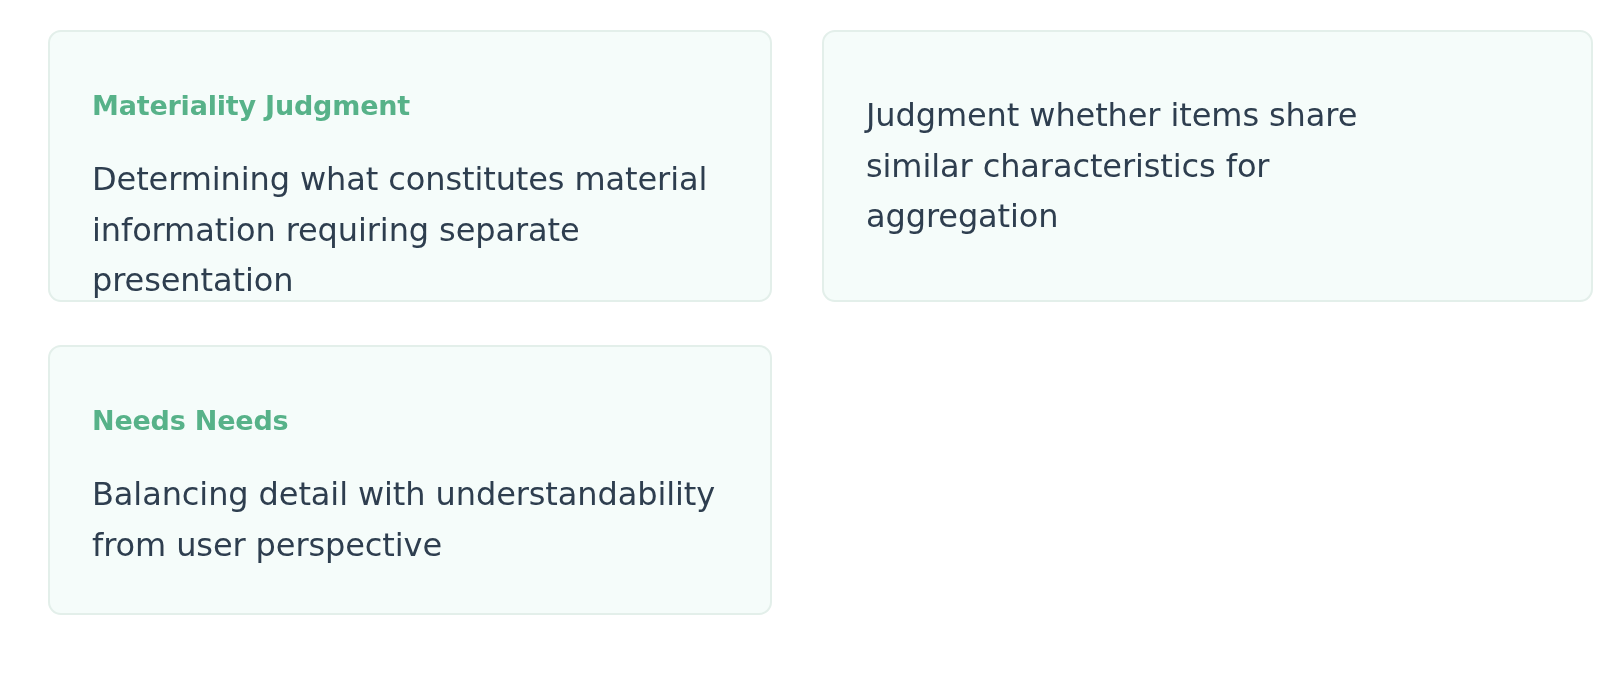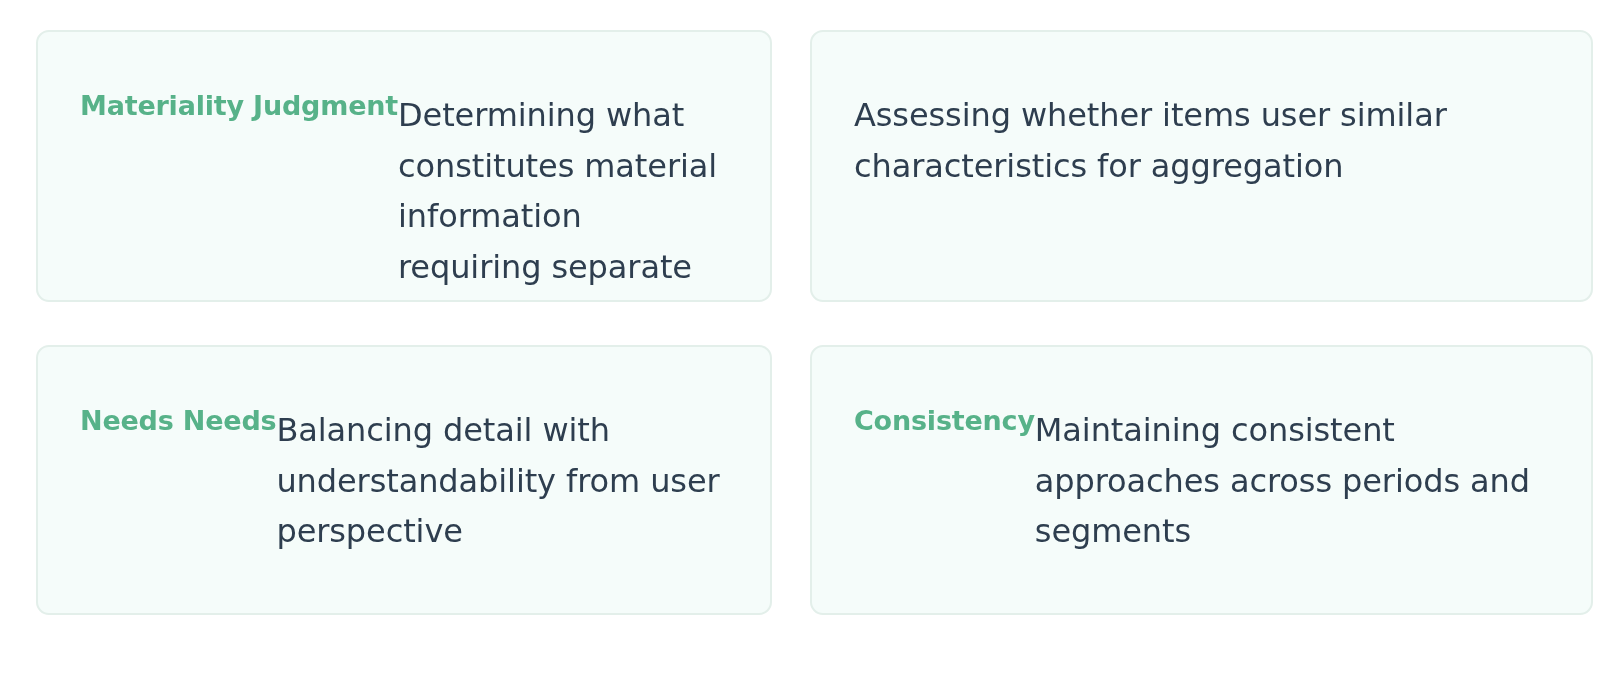--- a/index.html
+++ b/index.html
@@ -29,22 +29,23 @@
     row-gap: 43px;
     align-content: start;
   }
 
   .card {
     background: #f5fcfa;
     border: 2px solid #e3efea;
     border-radius: 13px;
     padding: 58px 42px 40px 42px;
     display: flex;
-    flex-direction: row;
+    flex-direction: column;
     overflow: hidden;
+    margin-left: 12px;
   }
 
   .card-title {
     font-size: 27px;
     font-weight: bold;
     color: #57b289;
     letter-spacing: -0.2px;
     line-height: 1.2;
     margin-bottom: 32px;
     white-space: nowrap;
@@ -69,27 +70,23 @@
 
 <div class="page">
   <div class="card-grid">
 
     <div class="card">
       <div class="card-title">Materiality Judgment</div>
       <div class="card-body">Determining what constitutes material information requiring separate presentation</div>
     </div>
 
     <div class="card">
-      <div class="card-body">Assessing whether items user similar characteristics for aggregation</div>
+      <div class="card-body">Judgment whether items share similar characteristics for aggregation</div>
     </div>
 
     <div class="card">
       <div class="card-title">Needs Needs</div>
       <div class="card-body">Balancing detail with understandability from user perspective</div>
     </div>
 
-    <div class="card">
-      <div class="card-title">Consistency</div>
-      <div class="card-body">Maintaining consistent approaches across periods and segments</div>
-    </div>
 
   </div>
 </div>
 
 </body></html>

